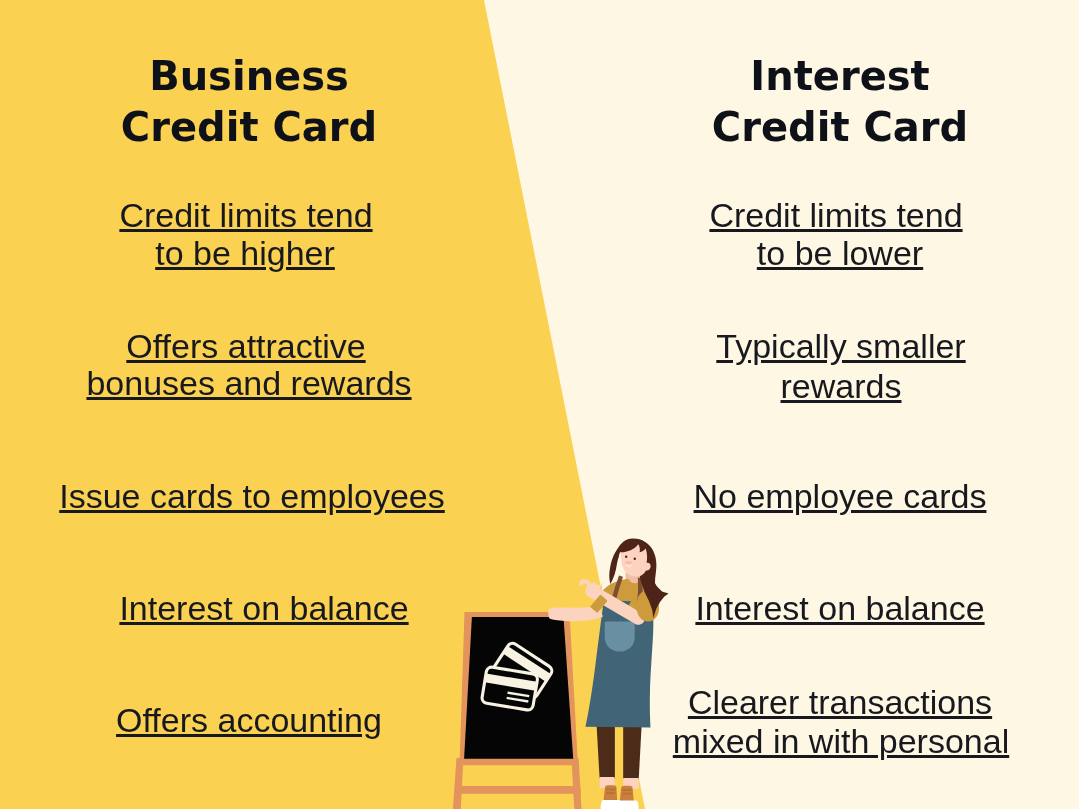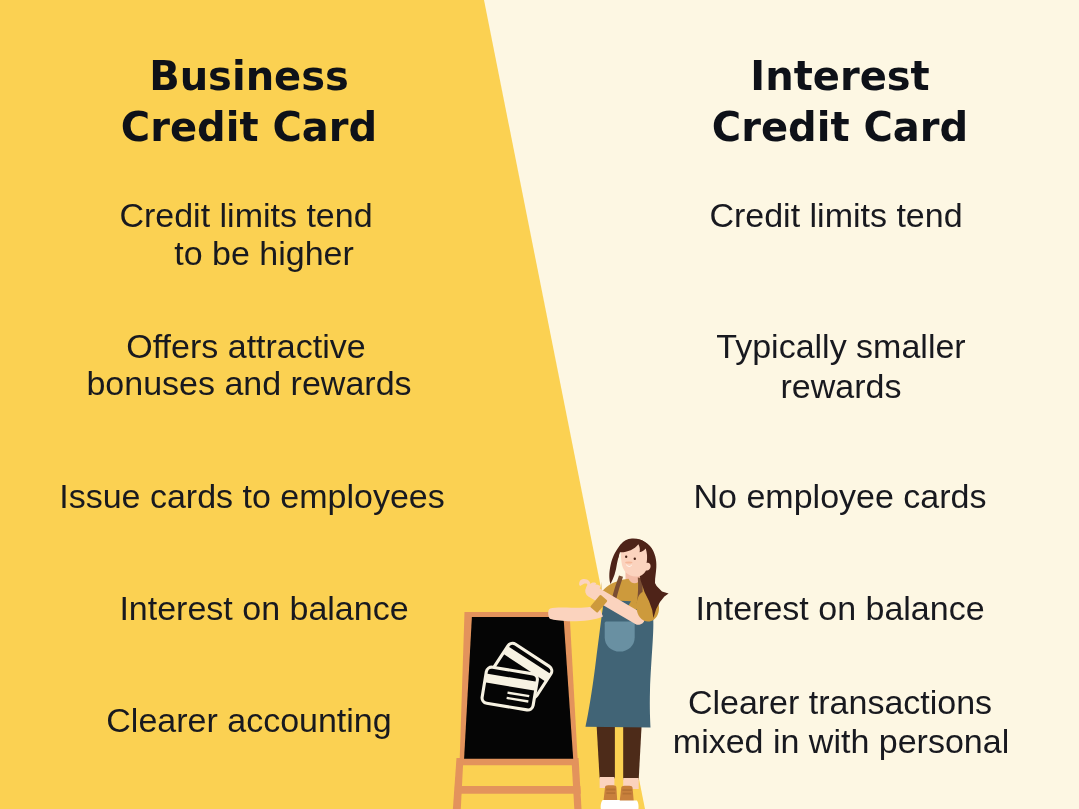--- a/index.html
+++ b/index.html
@@ -12,47 +12,48 @@
           clip-path:polygon(0 0, 484px 0, 645px 809px, 0 809px);}
 
   .tline{position:absolute;white-space:nowrap;color:#0E1118;font-weight:bold;
          font-family:"DejaVu Sans",sans-serif;
          font-size:40px;line-height:40px;
          transform:translateX(-50%);}
   .illus{position:absolute;left:0;top:0;}
   .bline{position:absolute;white-space:nowrap;color:#18191F;font-weight:400;
          font-family:"Liberation Sans",sans-serif;
          font-size:34px;line-height:34px;
-         transform:translateX(-50%);}
+         transform:translateX(-50%);text-decoration:underline;}
 </style>
 </head>
 <body>
 
 <div class="stage">
   <div class="yellow"></div>
 
   <div class="tline" style="left:249px;top:56px">Business</div>
   <div class="tline" style="left:249px;top:107px">Credit Card</div>
 
   <div class="bline" style="left:246px;top:198px">Credit limits tend</div>
-  <div class="bline" style="left:264px;top:236px">to be higher</div>
+  <div class="bline" style="left:245px;top:236px">to be higher</div>
 
   <div class="bline" style="left:246px;top:329px">Offers attractive</div>
   <div class="bline" style="left:249px;top:366px">bonuses and rewards</div>
 
   <div class="bline" style="left:252px;top:479px">Issue cards to employees</div>
 
   <div class="bline" style="left:264px;top:591px">Interest on balance</div>
 
-  <div class="bline" style="left:249px;top:703px">Clearer accounting</div>
+  <div class="bline" style="left:249px;top:703px">Offers accounting</div>
 
   <div class="tline" style="left:840px;top:56px">Interest</div>
   <div class="tline" style="left:840px;top:107px">Credit Card</div>
 
   <div class="bline" style="left:836px;top:198px">Credit limits tend</div>
+  <div class="bline" style="left:840px;top:236px">to be lower</div>
 
   <div class="bline" style="left:841px;top:369px">rewards</div>
   <div class="bline" style="left:841px;top:329px">Typically smaller</div>
 
   <div class="bline" style="left:840px;top:479px">No employee cards</div>
 
   <div class="bline" style="left:840px;top:591px">Interest on balance</div>
 
   <div class="bline" style="left:840px;top:685px">Clearer transactions</div>
   <div class="bline" style="left:841px;top:724px">mixed in with personal</div>

